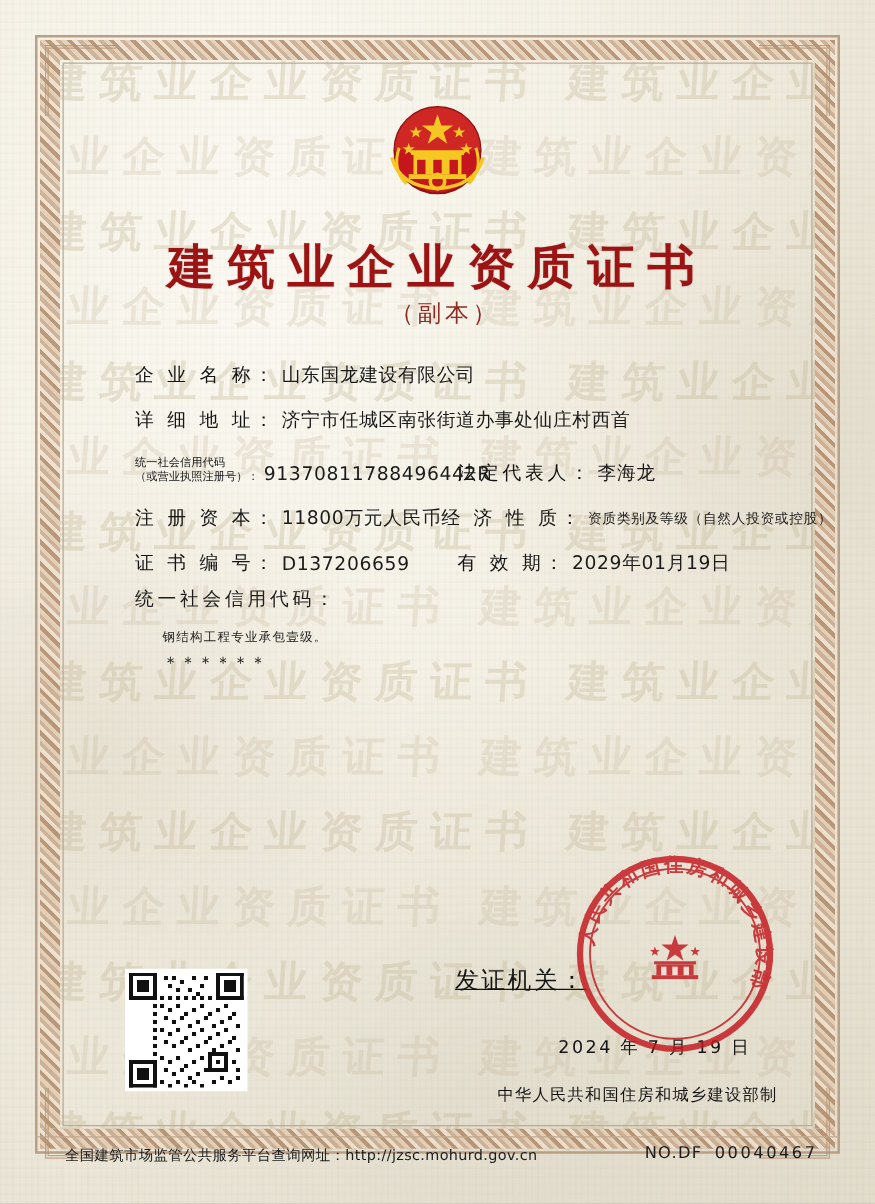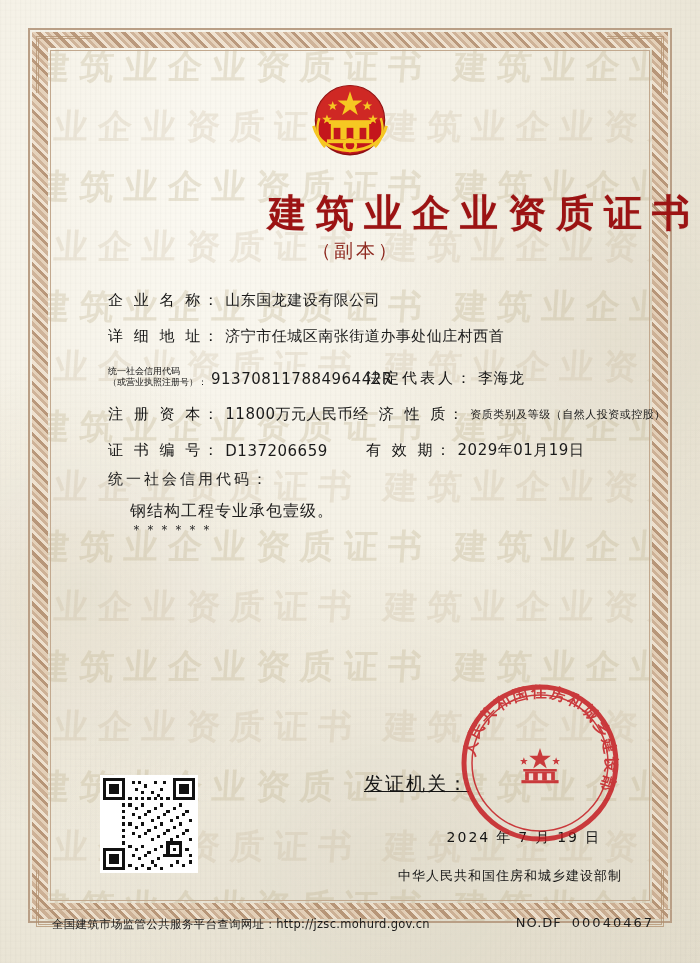--- a/index.html
+++ b/index.html
@@ -115,21 +115,21 @@
     transform: translateX(-50%);
     width: 116px;
     height: 96px;
   }
 
   .title {
     position: absolute;
     top: 188px;
     left: 0;
     right: 0;
-    text-align: right;
+    text-align: center;
     font-size: 38px;
     letter-spacing: 10px;
     font-weight: 700;
     color: #9c1313;
     text-shadow: 0 0 1px rgba(120,10,10,0.4);
     font-family: Liberation Sans, sans-serif;
   }
   .subtitle {
     position: absolute;
     top: 238px;
@@ -183,21 +183,21 @@
   .col-right { flex: 1; display: flex; align-items: center; }
 
   .cat-label {
     margin-top: 10px;
     font-size: 15px;
     letter-spacing: 3px;
   }
   .cat-body {
     margin-top: 12px;
     margin-left: 22px;
-    font-size: 16px;
+    font-size: 10px;
     letter-spacing: 1px;
     line-height: 20px;
   }
   .stars {
     margin-left: 22px;
     font-size: 13px;
     letter-spacing: 1px;
     color: #1b1b1b;
   }
 

